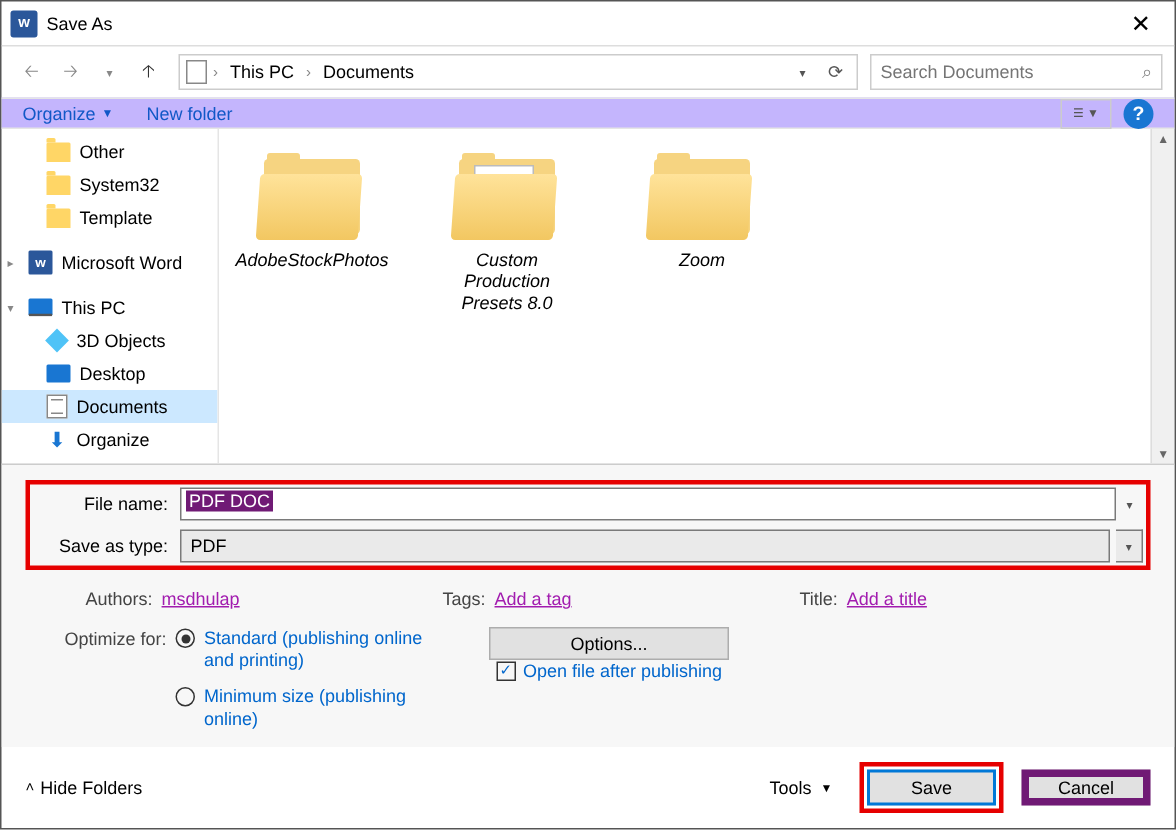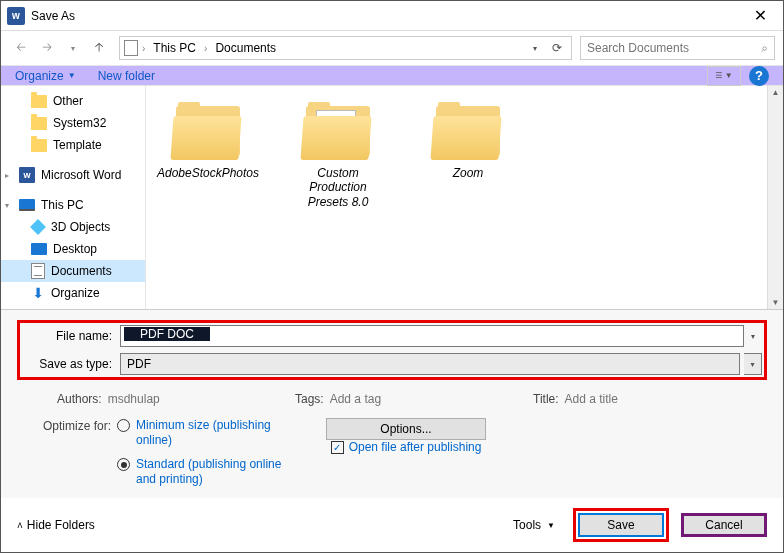--- a/index.html
+++ b/index.html
@@ -49,47 +49,47 @@
 .folder-tab { position: absolute; top: 0; left: 6px; width: 22px; height: 8px; background: #f6d481; border-radius: 2px 2px 0 0; }
 .folder-front { position: absolute; bottom: 0; left: 0; width: 68px; height: 44px; background: linear-gradient(#ffe39a,#f2c761); border-radius: 3px; transform: skewX(-4deg); }
 .folder-tile .label { font-size: 12px; line-height: 1.2; }
 .folder-custom1 .paper { position: absolute; top: 8px; left: 14px; width: 40px; height: 40px; background: #fff; border: 1px solid #bbb; }
 .folder-custom1 .globe { position: absolute; top: 16px; left: 22px; width: 24px; height: 24px; border-radius: 50%; background: radial-gradient(circle at 30% 30%, #7fd, #1a9e3c); }
 .bottom { border-top: 1px solid #ccc; background: #f7f7f7; padding: 10px 16px 12px; display: flex; flex-direction: column; gap: 6px; }
 .form-row { display: flex; align-items: center; gap: 4px; }
 .form-label { width: 100px; text-align: right; padding-right: 4px; }
 .filename-wrap { flex: 1; position: relative; }
 .filename-input { width: 100%; height: 22px; border: 1px solid #7a7a7a; padding: 1px 4px; font-size: 12px;}
-.filename-highlight { position: absolute; left: 4px; top: 2px; background: #0f172a; color: #fff; padding: 0 16px; font-size: 12px; pointer-events:none;}
+.filename-highlight { position: absolute; left: 4px; top: 2px; background: #701a75; color: #fff; padding: 0 2px; font-size: 12px; pointer-events:none;}
 .filename-dd-btn { width: 18px; height: 22px; display:flex; align-items:center; justify-content:center; color:#555; font-size:8px;}
 .red-box-filename { border: 3px solid #e60000; padding: 2px; display: flex; align-items: center; }
 .red-box-filename .form-label{width:94px;}
 .type-select { flex: 1; height: 22px; border: 1px solid #7a7a7a; background: #eaeaea; display: flex; align-items: center; padding: 0 6px; }
 .type-dd-btn { width:18px;height:22px;display:flex;align-items:center;justify-content:center;color:#555;font-size:8px; background:#eaeaea; border:1px solid #7a7a7a; border-left:none;}
 .meta-row { display: flex; gap: 8px; padding: 6px 0 2px 40px; }
 .meta-group { display: flex; gap: 6px; align-items: flex-start; min-width: 230px;}
 .meta-label { color: #444; }
-.meta-value { color: #737373; }
+.meta-value { color: #a21caf; text-decoration: underline; }
 .opt-row { display: flex; padding: 4px 0 0 26px; gap: 20px; }
 .opt-left { display: flex; gap: 6px; align-items: flex-start; }
 .opt-radios { display: flex; flex-direction: column; gap: 10px; }
 .radio-row { display: flex; gap: 6px; align-items: flex-start; }
 .radio-circle { width: 13px; height: 13px; border: 1px solid #333; border-radius: 50%; display: flex; align-items: center; justify-content: center; margin-top: 1px; flex-shrink:0;}
 .radio-circle.checked::after { content: ""; width: 6px; height: 6px; background: #333; border-radius: 50%; }
 .radio-label { color: #0066cc; line-height: 1.2; max-width: 160px; }
 .opt-middle { display: flex; flex-direction: column; gap: 0; align-items: center; padding-top: 0; margin-left: 10px;}
 .options-btn { width: 160px; height: 22px; border: 1px solid #adadad; background: #e1e1e1; text-align: center; }
 .check-row { display: flex; gap: 5px; align-items: center; }
 .checkbox { width: 13px; height: 13px; border: 1px solid #333; display: flex; align-items: center; justify-content: center; font-size: 10px; color: #0066cc; }
 .check-label { color: #0066cc; }
 .footer { display: flex; align-items: center; padding: 10px 16px; gap: 12px; }
 .hide-folders { display: flex; align-items: center; gap: 4px; }
 .footer-spacer { flex: 1; }
 .tools-btn { display: flex; align-items: center; gap: 6px; padding: 2px 6px;}
-.btn { width: 86px; height: 24px; border: 3px solid #701a75; background: #e1e1e1; display: flex; align-items: center; justify-content: center; }
+.btn { width: 86px; height: 24px; border: 5px solid #701a75; background: #e1e1e1; display: flex; align-items: center; justify-content: center; }
 .save-btn { border: 2px solid #0078d7; }
 .red-box-save { border: 3px solid #e60000; padding: 2px; }
 .scrollbar-stub{width:16px;background:#f0f0f0;border-left:1px solid #ddd;display:flex;flex-direction:column;align-items:center;justify-content:space-between;padding:2px 0;}
 .scrollbar-stub .arr{font-size:8px;color:#666;}
 </style>
 </head>
 <body>
 
 <div class="titlebar">
   <div class="titlebar-left">
@@ -248,26 +248,26 @@
       <span class="meta-label">Title:</span>
       <span class="meta-value">Add a title</span>
     </div>
   </div>
 
   <div class="opt-row">
     <div class="opt-left">
       <span class="meta-label" style="padding-top:1px;">Optimize for:</span>
       <div class="opt-radios">
         <div class="radio-row">
+          <div class="radio-circle checked"></div>
+          <div class="radio-label">Standard (publishing online and printing)</div>
+        </div>
+        <div class="radio-row">
           <div class="radio-circle"></div>
           <div class="radio-label">Minimum size (publishing online)</div>
-        </div>
-        <div class="radio-row">
-          <div class="radio-circle checked"></div>
-          <div class="radio-label">Standard (publishing online and printing)</div>
         </div>
       </div>
     </div>
     <div class="opt-middle">
       <button class="options-btn">Options...</button>
       <div class="check-row">
         <div class="checkbox">✓</div>
         <span class="check-label">Open file after publishing</span>
       </div>
     </div>

